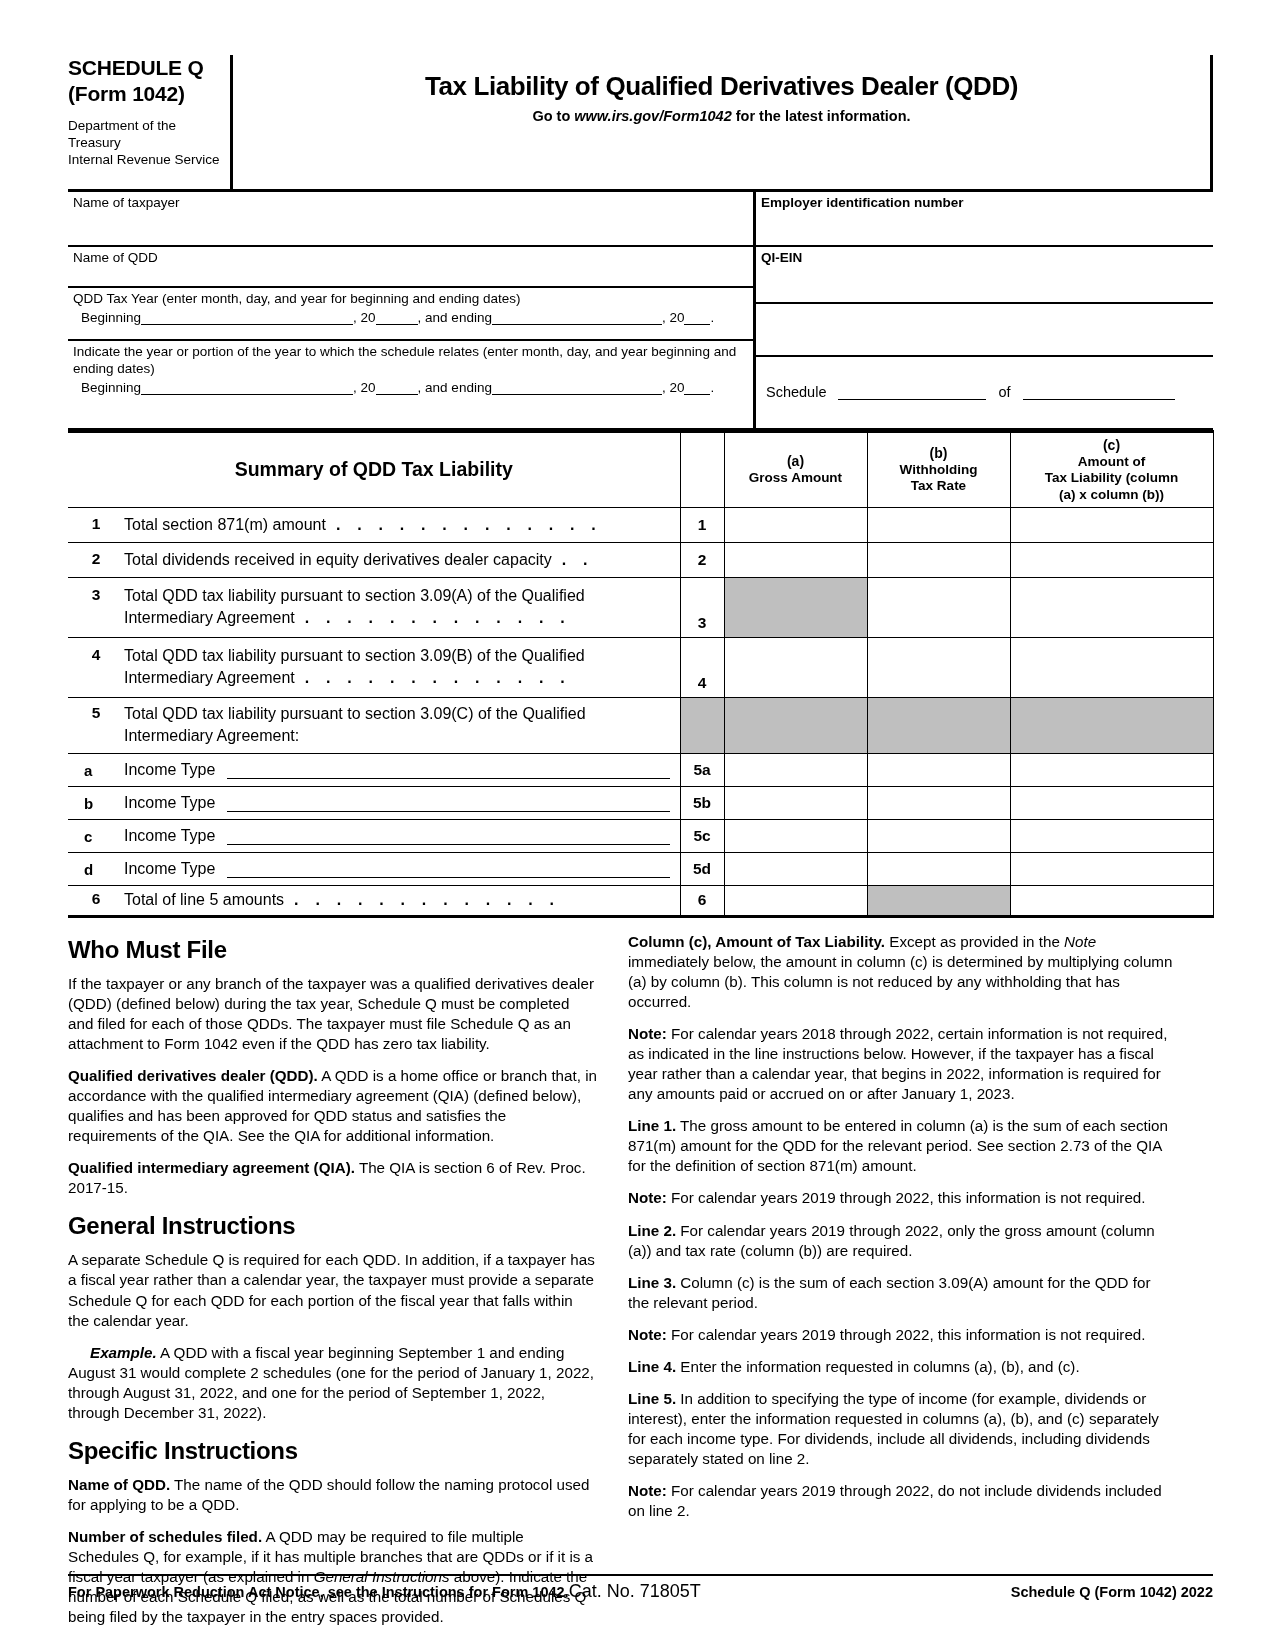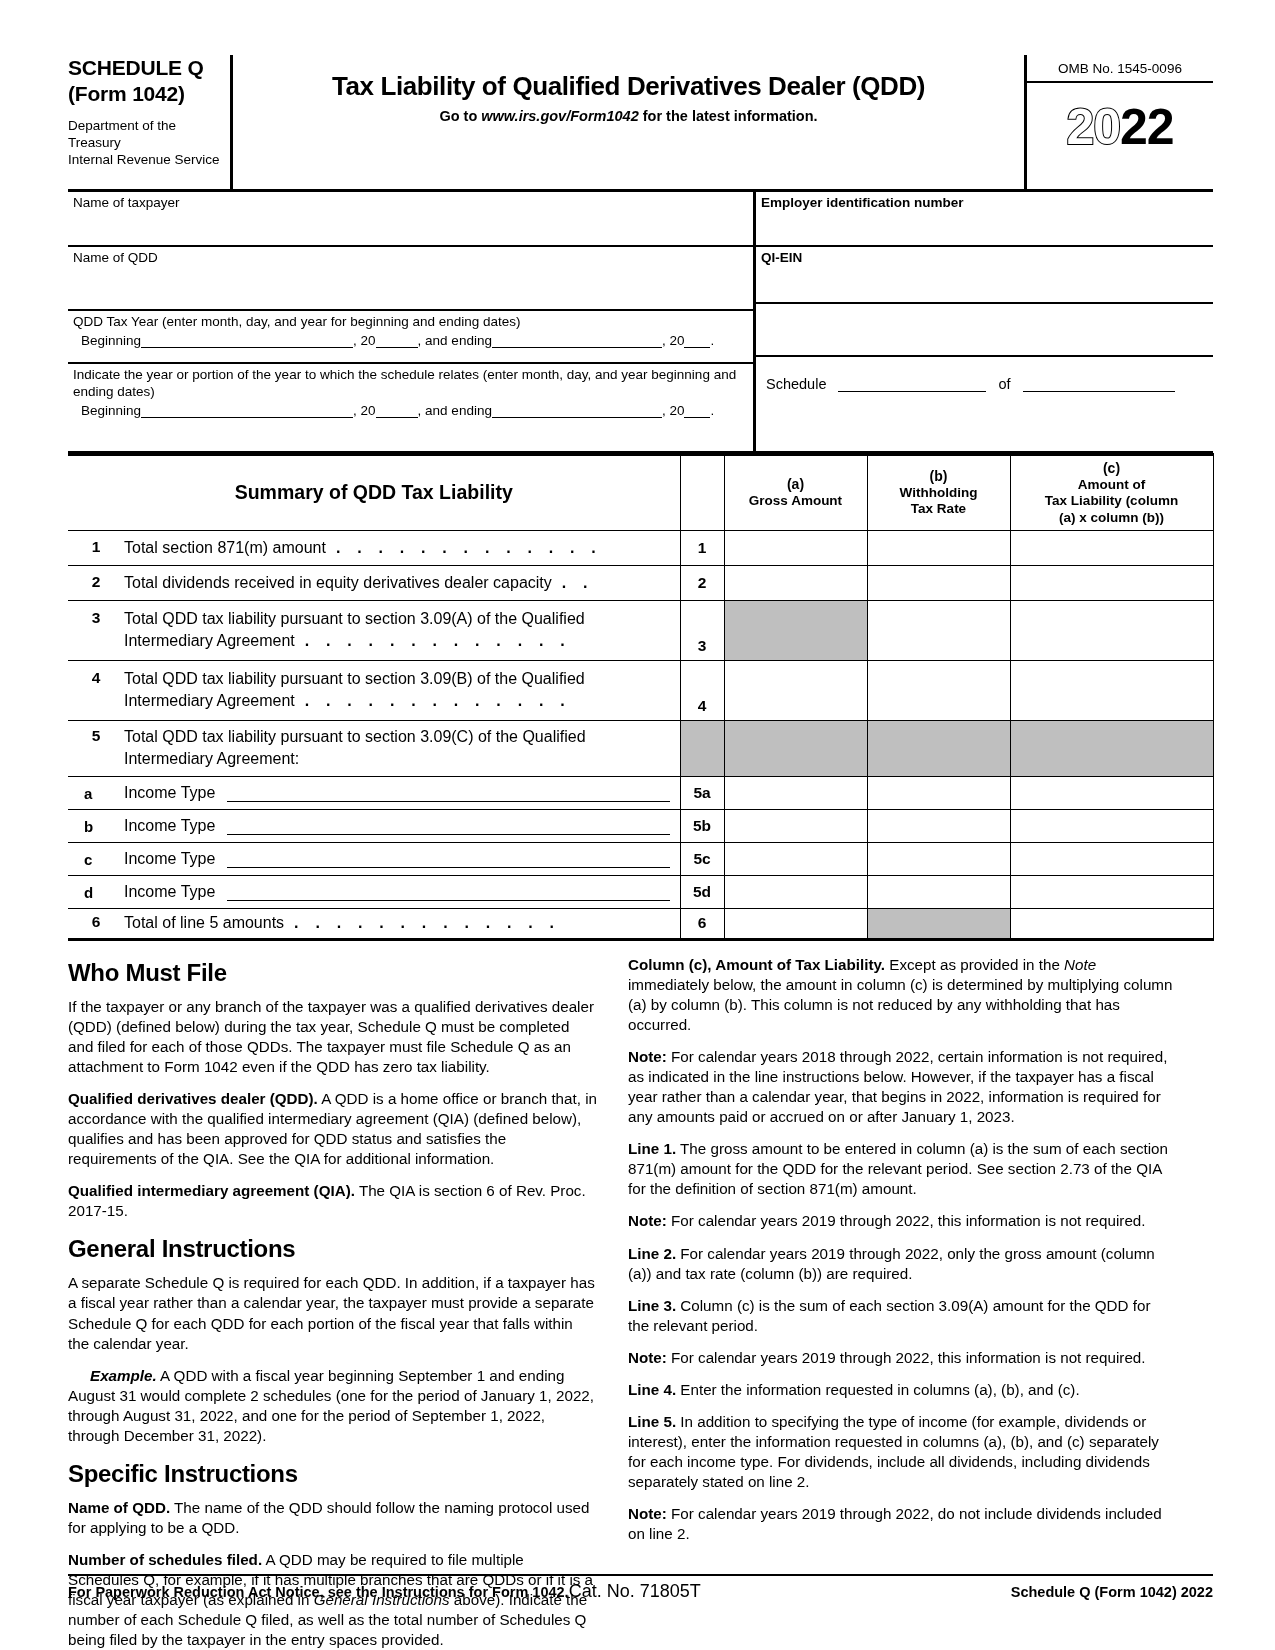--- a/index.html
+++ b/index.html
@@ -104,27 +104,27 @@
   .ident-right { flex: 1; }
   .fld {
     border-bottom: 2px solid #000;
     padding: 3px 5px 0 5px;
     position: relative;
   }
   .fld:last-child { border-bottom: none; }
   .fld-label { font-size: 13.5px; line-height: 1.25; }
   .fld-label.b { font-weight: bold; }
   .h-name { height: 55px; }
-  .h-qdd { height: 64px; }
+  .h-qdd { height: 41px; }
   .h-tax { height: 53px; }
   .h-ind  { height: 87px; border-bottom: none; }
   .h-ein { height: 55px; }
   .h-qiein { height: 57px; }
   .h-sched-blank { height: 53px; border-bottom: none; }
-  .h-sched { height: 71px; border-bottom: none; padding-top: 18px; }
+  .h-sched { height: 71px; border-bottom: none; padding-top: 26px; }
 
   .dateline {
     font-size: 13.5px;
     display: flex;
     align-items: flex-end;
     padding-left: 8px;
     margin-top: 2px;
     white-space: nowrap;
   }
   .dateline .u {
@@ -276,26 +276,20 @@
         <div>Department of the Treasury</div>
         <div>Internal Revenue Service</div>
       </div>
     </div>
 
     <div class="hdr-center">
       <div class="main-title">Tax Liability of Qualified Derivatives Dealer (QDD)</div>
       <div class="goto-line"><span>Go to </span><i>www.irs.gov/Form1042</i><span> for the latest information.</span></div>
     </div>
 
-    <div class="hdr-right">
-      <div class="omb">OMB No. 1545-0096</div>
-      <div class="yearbox">
-        <span class="year"><span class="outline">20</span><span>22</span></span>
-      </div>
-    </div>
   </div>
 
   <div class="ident">
     <div class="ident-left">
 
       <div class="fld h-name">
         <div class="fld-label">Name of taxpayer</div>
       </div>
 
       <div class="fld h-qdd">

